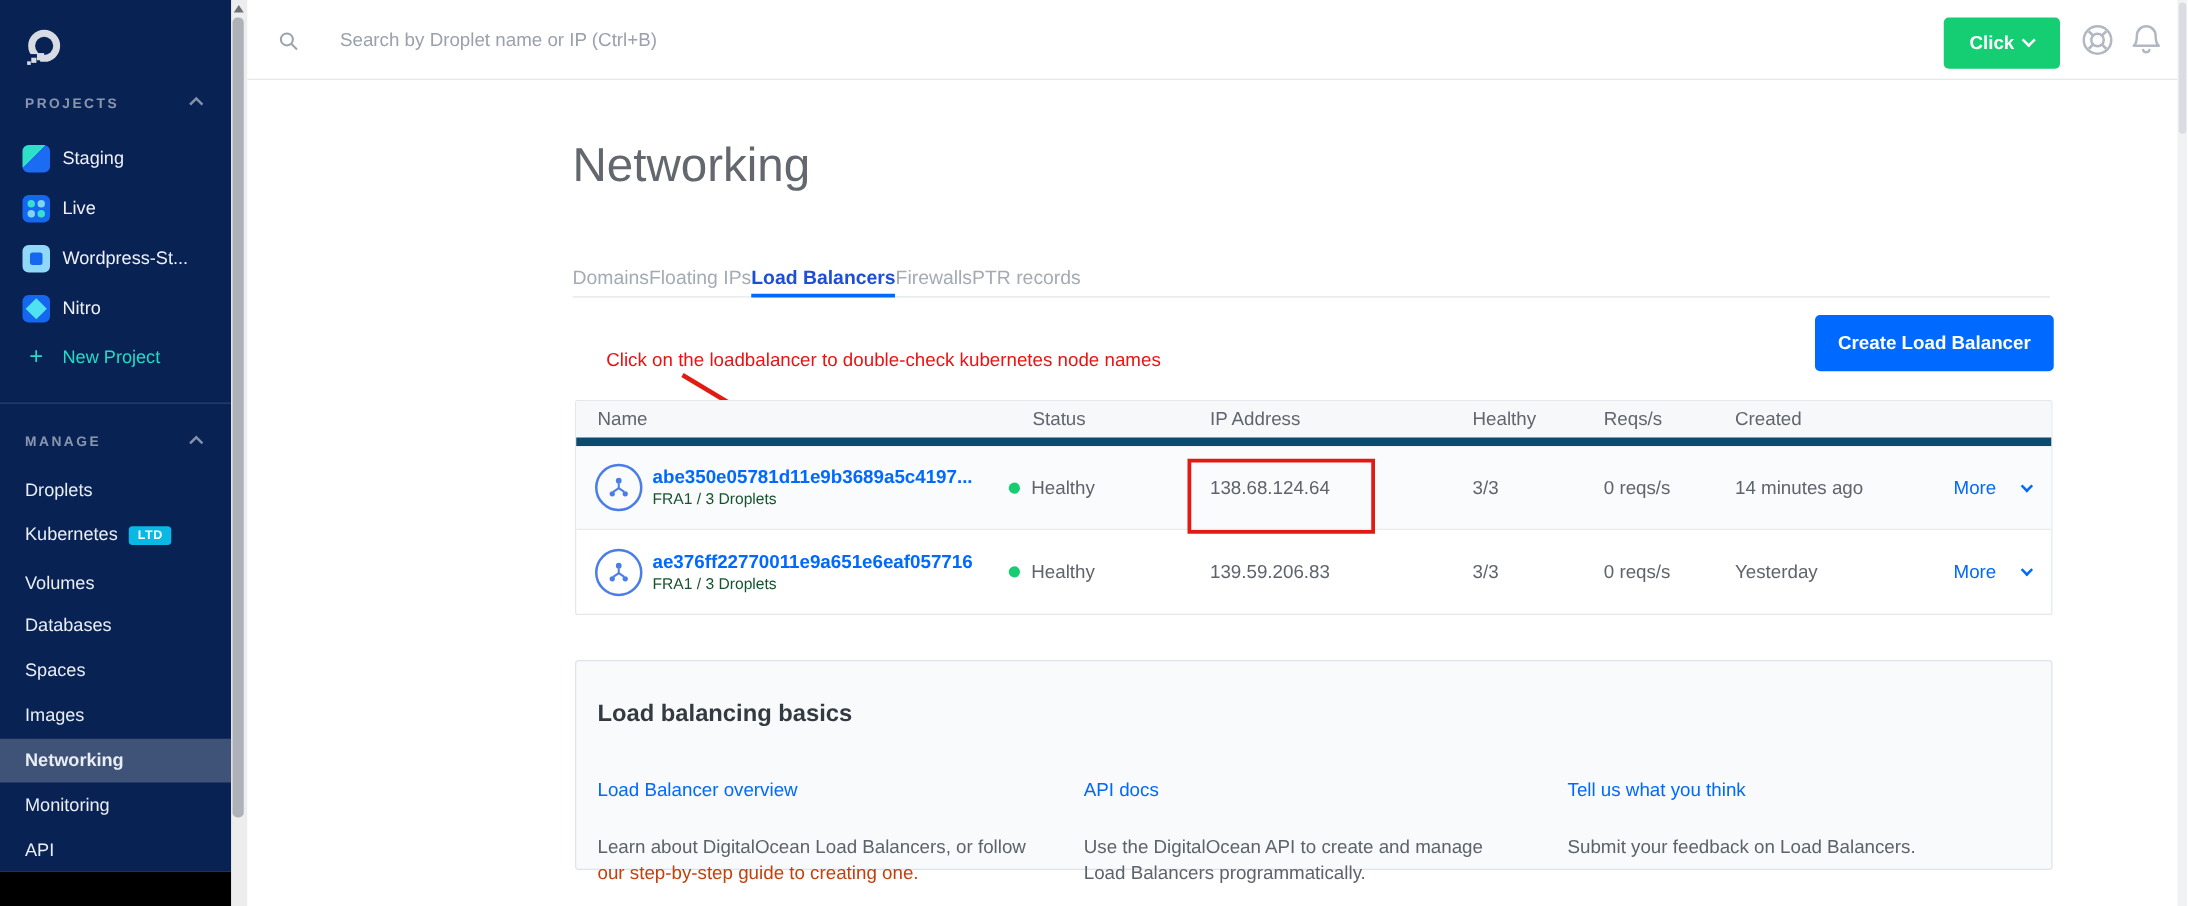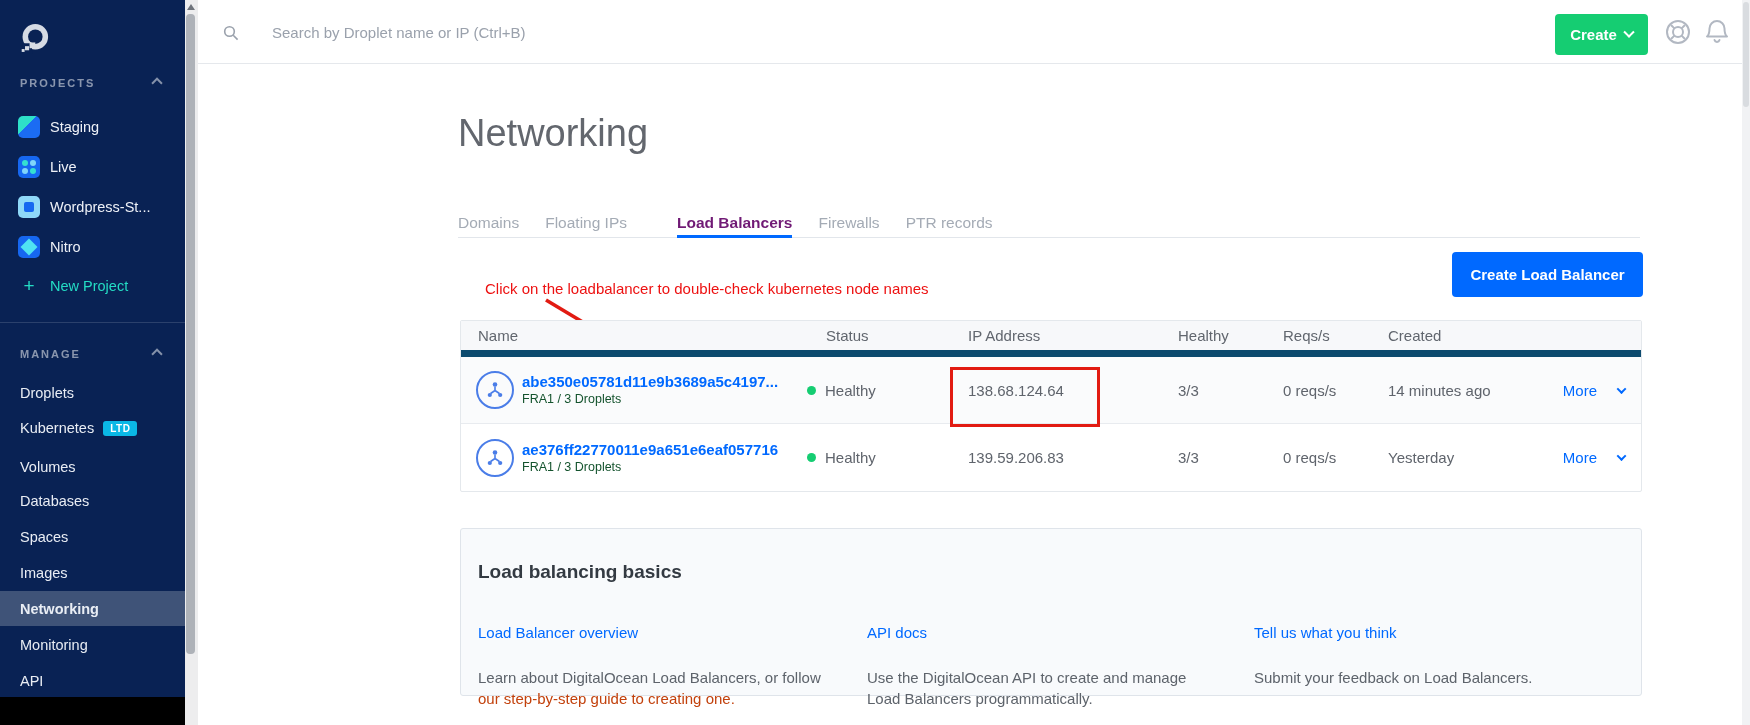--- a/index.html
+++ b/index.html
@@ -59,24 +59,24 @@
                 border:none; border-radius:4px; color:#fff; font-size:15px; font-weight:700;
                 font-family:"Liberation Sans",sans-serif; cursor:pointer; display:flex; align-items:center;
                 justify-content:center; gap:8px; }
   .chev-dn-w { width:8px; height:8px; border-right:2px solid #fff; border-bottom:2px solid #fff;
                transform:rotate(45deg) translate(-2px,-2px); }
   .topicon { position:absolute; cursor:pointer; }
 
   
   #content { position:absolute; left:198px; top:64px; width:1552px; height:661px; background:#fff; }
   .page-title { position:absolute; left:260px; top:48px; font-size:38px; font-weight:400; color:#63676e; }
-  .tabs { position:absolute; left:260px; top:150px; width:1182px; display:flex; gap:26px;
+  .tabs { position:absolute; left:260px; top:150px; width:1182px; display:flex; 
           border-bottom:1px solid #e2e6eb; padding-bottom:6px; }
   .tab { position:relative; font-size:15.5px; line-height:17px; color:#a4abb5; cursor:pointer; white-space:nowrap; }
-  .tab.active { color:#701a75; font-weight:700;margin-left:24px; }
+  .tab.active { color:#1d4ed8; font-weight:700; }
   .tab.active::after { content:""; position:absolute; left:0; right:0; bottom:-7px; height:3px; background:#0069ff; }
 
   .annotation { position:absolute; left:287px; top:216px; font-size:15px; color:#ed1111; }
   .arrow-svg { position:absolute; left:342px; top:230px; pointer-events:none; }
 
   .create-lb { position:absolute; left:1254px; top:188px; width:191px; height:45px; background:#0069ff;
                border:none; border-radius:4px; color:#fff; font-size:15px; font-weight:700;
                font-family:"Liberation Sans",sans-serif; cursor:pointer; }
 
   .lbtable { position:absolute; left:262px; top:256px; width:1182px; background:#fff;
@@ -209,21 +209,21 @@
 
   <header id="topbar">
     <span class="search-icon">
       <svg width="16" height="16" viewBox="0 0 16 16" fill="none" stroke="#9aa1ac" stroke-width="1.6">
         <circle cx="6.5" cy="6.5" r="4.8"></circle>
           <path d="M10.2 10.2L14.6 14.6"></path>
       </svg>
     </span>
     <input id="search-input" placeholder="Search by Droplet name or IP (Ctrl+B)" style="">
     <button class="create-btn">
-      <span>Create</span>
+      <span>Click</span>
       <i class="chev-dn-w"></i>
     </button>
     <span class="topicon" style="left:1465px; top:17px">
       <svg width="30" height="30" viewBox="0 0 30 30" fill="none" stroke="#b2b8c2" stroke-width="2">
         <circle cx="15" cy="15" r="11"></circle>
           <circle cx="15" cy="15" r="5"></circle>
         <path d="M8 8l3.4 3.4M22 8l-3.4 3.4M8 22l3.4-3.4M22 22l-3.4-3.4"></path>
       </svg>
     </span>
     <span class="topicon" style="left:1505px; top:17px">

